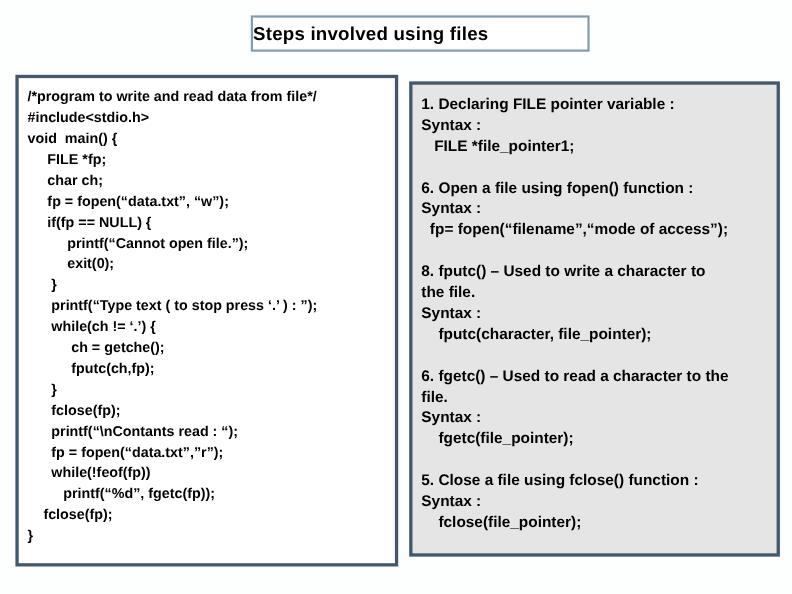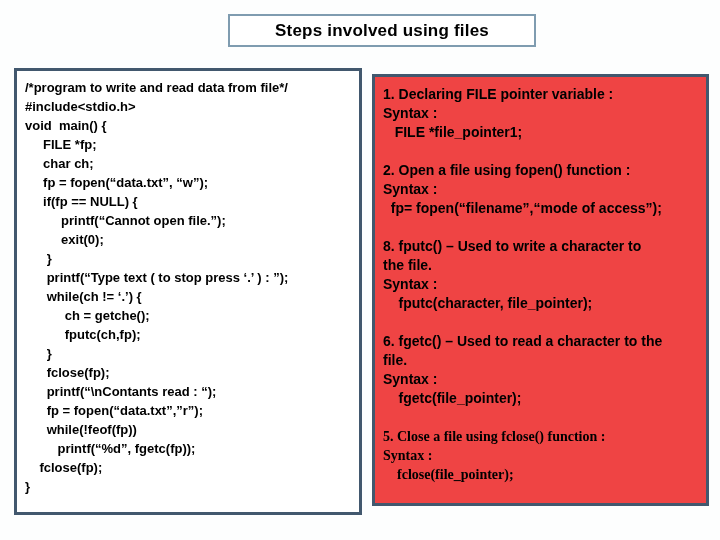--- a/index.html
+++ b/index.html
@@ -26,21 +26,21 @@
   .title-box {
     position: absolute;
     left: 228px;
     top: 14px;
     width: 308px;
     height: 33px;
     border: 2px solid var(--title-border);
     background: #ffffff;
     display: flex;
     align-items: center;
-    justify-content: center;
+    justify-content: flex-start;
   }
   .title-box .title-text {
     font-size: 17px;
     font-weight: bold;
     letter-spacing: 0.2px;
     white-space: nowrap;
   }
   .code-panel {
     position: absolute;
     left: 14px;
@@ -61,33 +61,33 @@
     white-space: pre;
     color: var(--text);
   }
   .steps-panel {
     position: absolute;
     left: 372px;
     top: 74px;
     width: 337px;
     height: 432px;
     border: 3px solid var(--panel-border);
-    background: #ef4444;
+    background: #e5e5e5;
     padding: 8px 4px 0 8px;
     overflow: hidden;
   }
   .step {
     font-weight: bold;
     font-size: 14px;
     line-height: 19px;
     white-space: pre;
     margin: 0 0 19px 0;
     color: var(--text);
   }
-  .step:last-child { margin-bottom: 0; font-family: Liberation Serif, serif; }
+  .step:last-child { margin-bottom: 0; }
 </style>
 </head>
 <body>
 
 <div class="slide">
 
   <div class="title-box">
     <span class="title-text">Steps involved using files</span>
   </div>
 
@@ -113,21 +113,21 @@
       while(!feof(fp))
          printf(“%d”, fgetc(fp));
     fclose(fp);
 }</pre>
   </div>
 
   <div class="steps-panel">
     <div class="step">1. Declaring FILE pointer variable :
 Syntax :
    FILE *file_pointer1;</div>
-    <div class="step">2. Open a file using fopen() function :
+    <div class="step">6. Open a file using fopen() function :
 Syntax :
   fp= fopen(“filename”,“mode of access”);</div>
     <div class="step">8. fputc() – Used to write a character to
 the file.
 Syntax :
     fputc(character, file_pointer);</div>
     <div class="step">6. fgetc() – Used to read a character to the
 file.
 Syntax :
     fgetc(file_pointer);</div>

